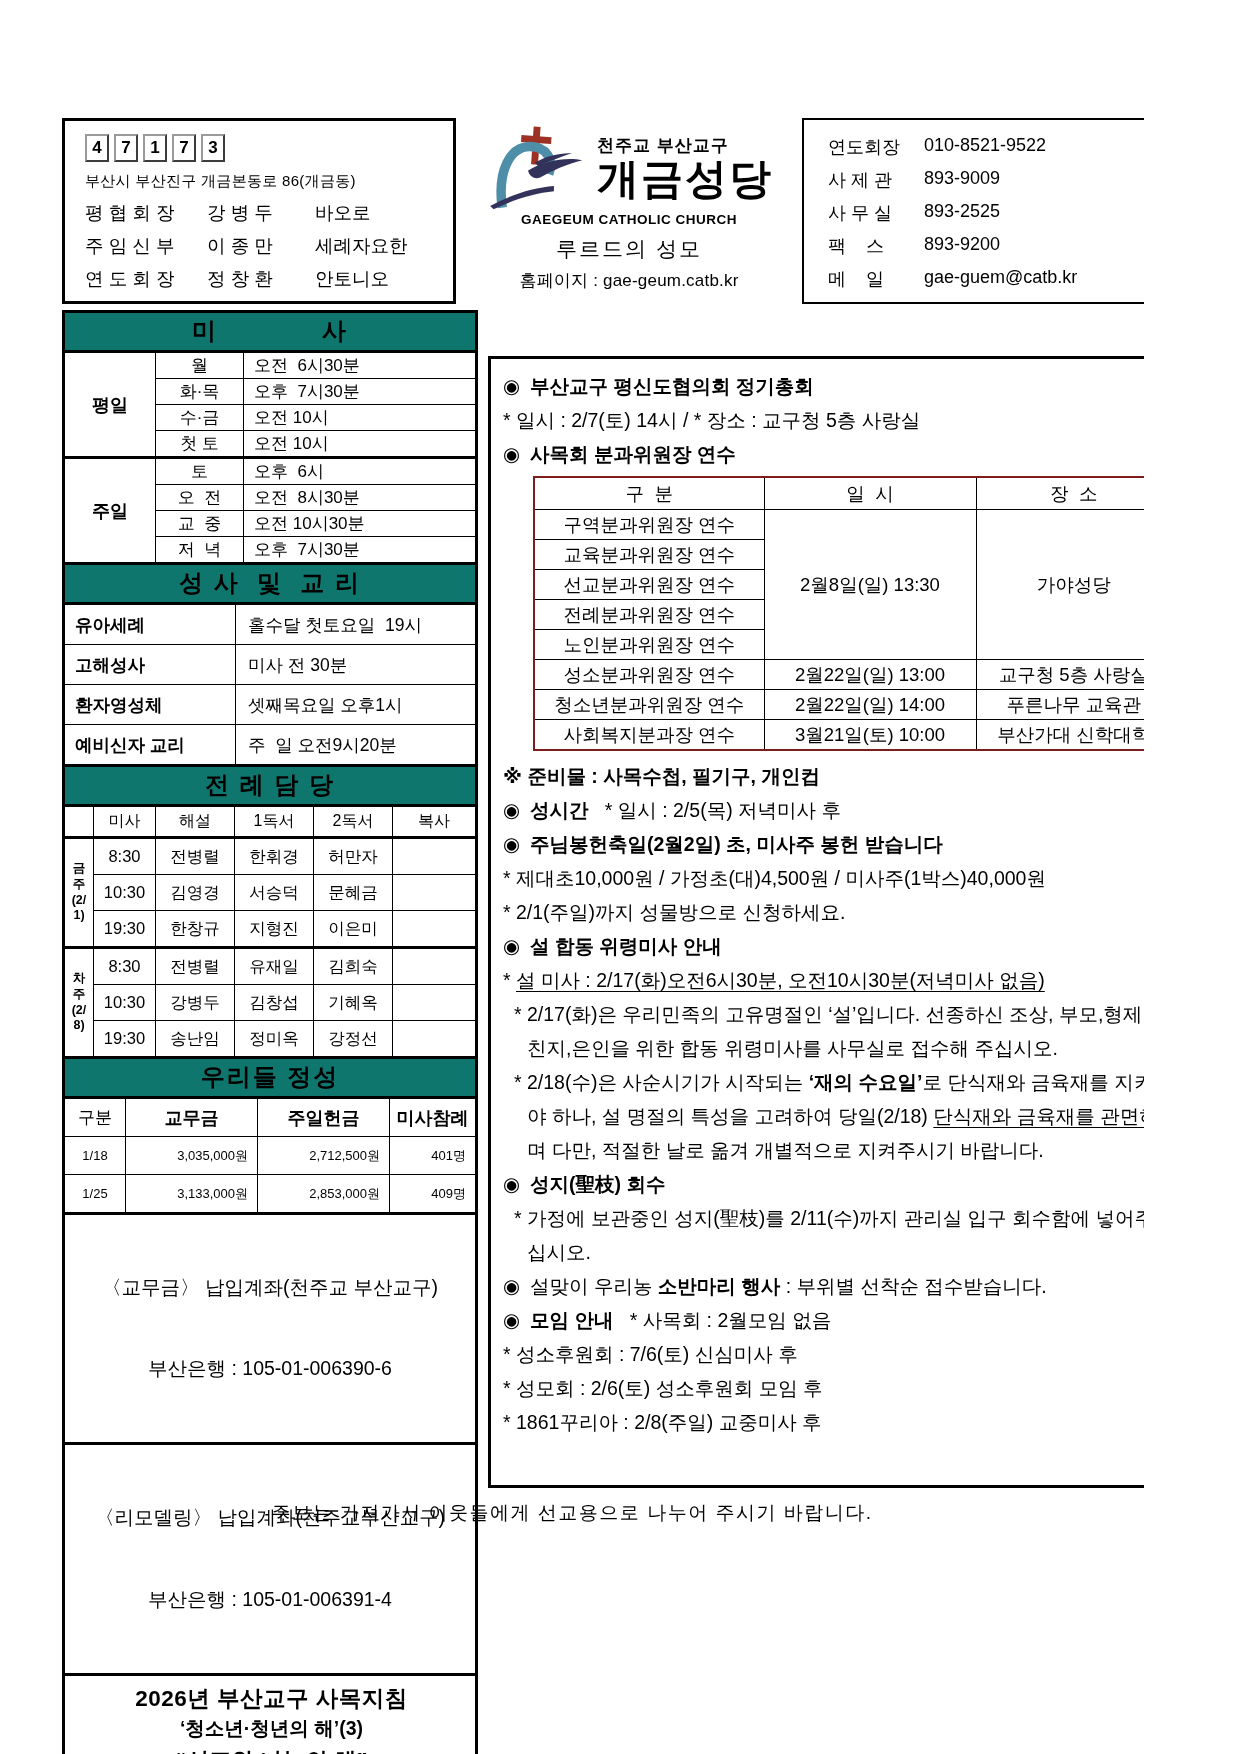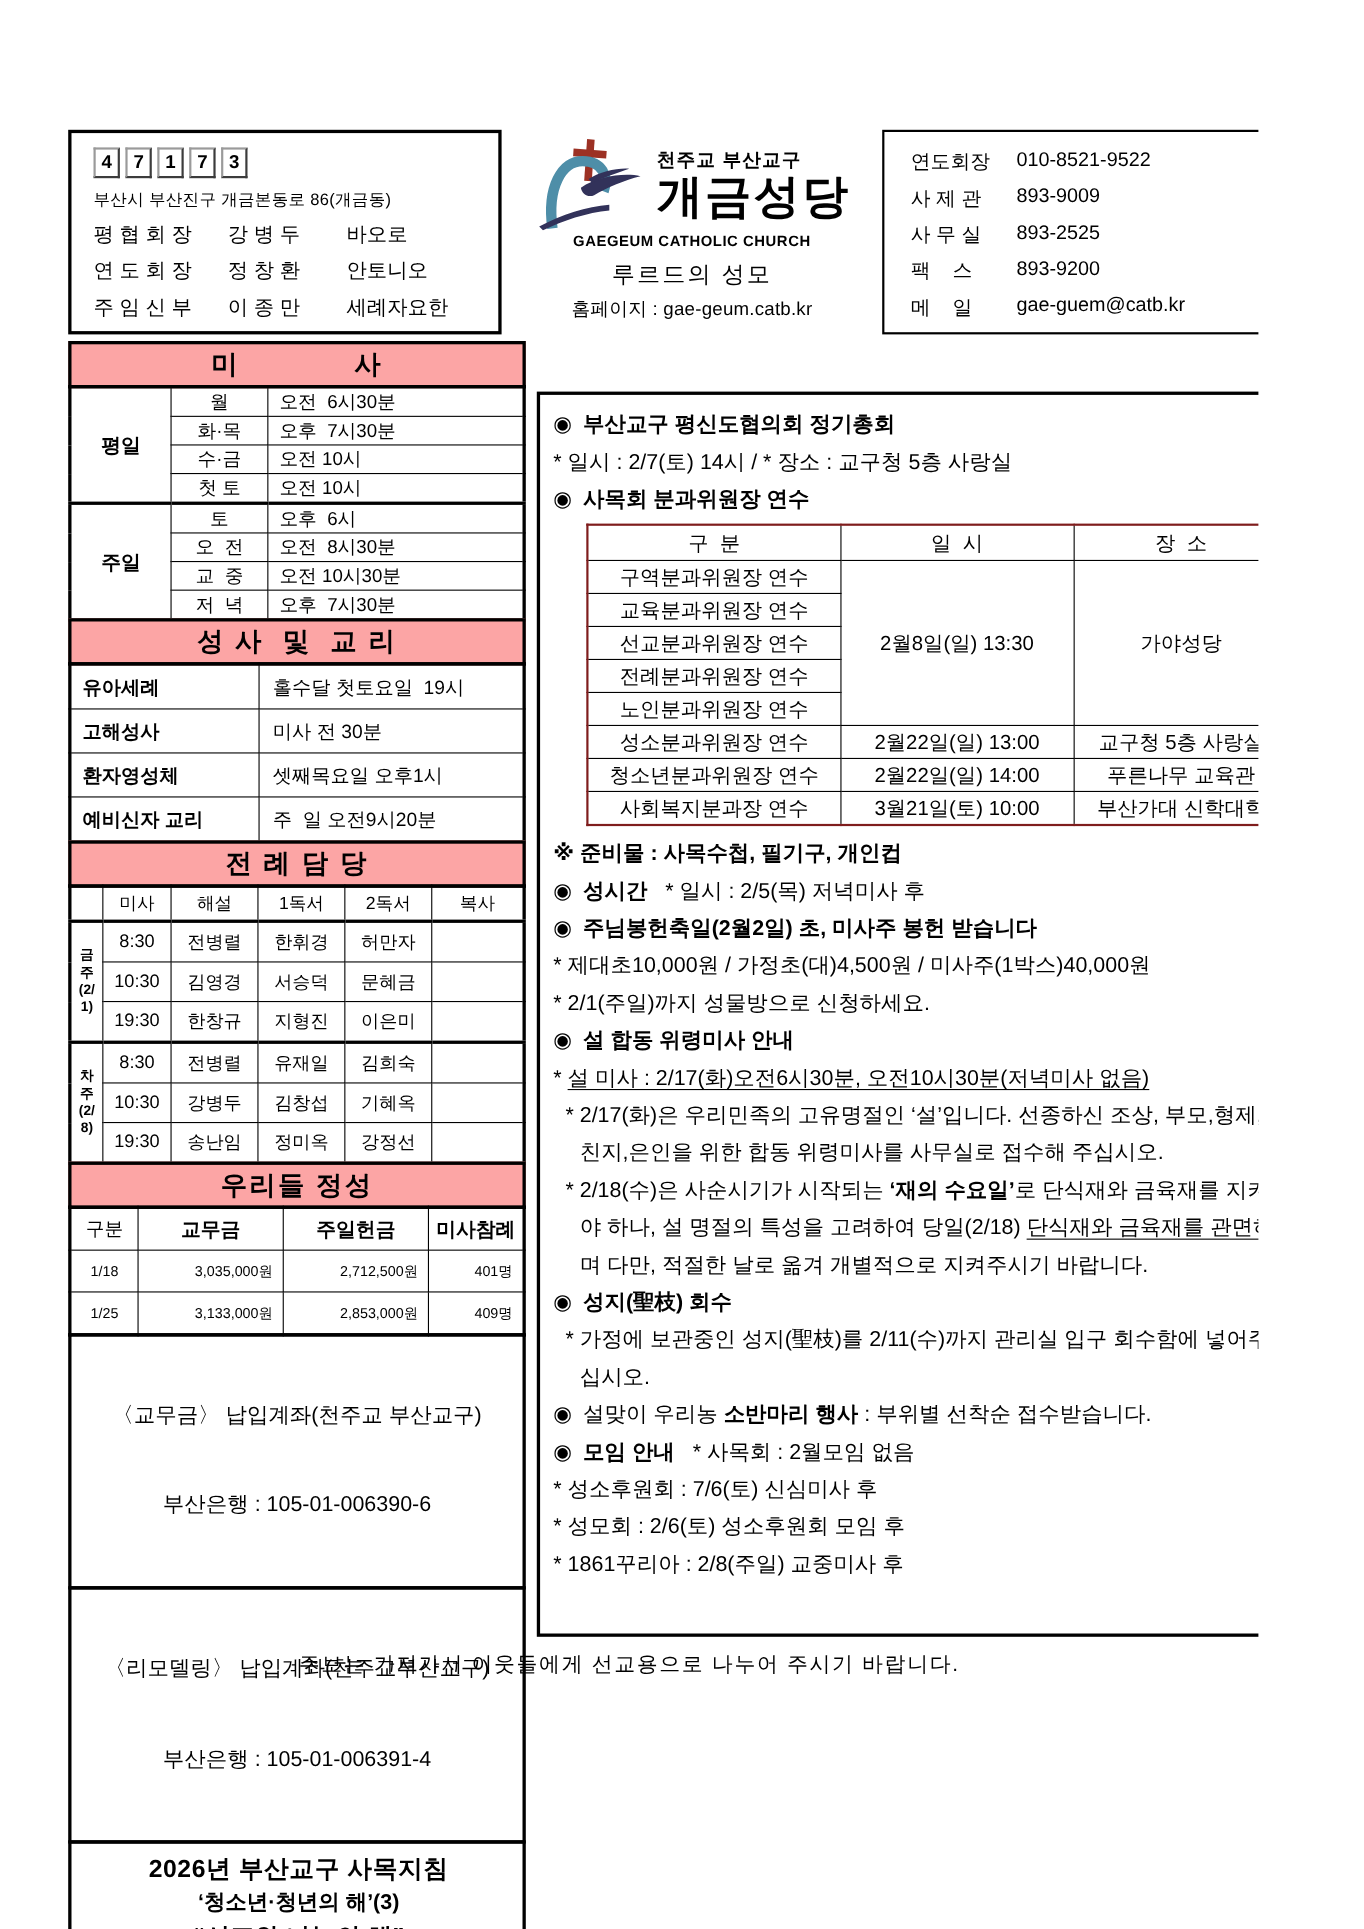--- a/index.html
+++ b/index.html
@@ -25,21 +25,21 @@
   .cname-en{font-size:13.5px;font-weight:bold;letter-spacing:0.5px;margin-top:-2px;}
   .patron{font-size:21px;margin-top:8px;letter-spacing:2px;}
   .homepage{font-size:17px;margin-top:6px;letter-spacing:0.2px;}
   .hdr-right{flex:1;border:2px solid #000;box-sizing:border-box;padding:15px 0 0 24px;}
   .c-row{display:flex;font-size:18px;margin-bottom:9px;white-space:pre;}
   .c-label{width:96px;}
   
   .col-left{position:absolute;left:62px;top:310px;width:416px;}
   .col-left > *{margin-top:-3px;}
   .col-left > *:first-child{margin-top:0;}
-  .bar{border:3px solid #000;background:#fca5a5;text-align:center;font-weight:bold;
+  .bar{border:3px solid #000;background:#0f766e;text-align:center;font-weight:bold;
        font-size:24px;padding:2px 0 3px;white-space:pre;letter-spacing:2px;}
   table.tbl{width:100%;border-collapse:collapse;border:3px solid #000;table-layout:fixed;}
   table.tbl td{border:1px solid #000;overflow:hidden;}
   tr.thick td{border-top:3px solid #000;}
   
   .mass td{height:21px;font-size:17px;}
   .mass .grp{text-align:center;font-weight:bold;font-size:18px;}
   .mass .day{text-align:center;white-space:pre;}
   .mass .time{padding-left:10px;white-space:pre;}
   
@@ -90,28 +90,28 @@
       <div class="postal">
         <span class="pd">4</span><span class="pd">7</span><span class="pd">1</span><span class="pd">7</span><span class="pd">3</span>
       </div>
       <div class="addr">부산시 부산진구 개금본동로 86(개금동)</div>
       <div class="staff">
         <span class="role">평 협 회 장</span>
         <span class="sname">강 병 두</span>
         <span>바오로</span>
       </div>
       <div class="staff">
+        <span class="role">주 임 신 부</span>
+        <span class="sname">이 종 만</span>
+        <span>세례자요한</span>
+      </div>
+      <div class="staff">
         <span class="role">연 도 회 장</span>
         <span class="sname">정 창 환</span>
         <span>안토니오</span>
-      </div>
-      <div class="staff">
-        <span class="role">주 임 신 부</span>
-        <span class="sname">이 종 만</span>
-        <span>세례자요한</span>
       </div>
     </div>
 
     <div class="hdr-mid">
       <div class="logo-row">
         <svg class="logo-svg" viewBox="0 0 130 100">
           <rect x="55" y="2" width="8" height="44" fill="#9c3124" transform="rotate(4 59 24)"></rect>
           <rect x="42" y="13" width="35" height="8" fill="#9c3124" transform="rotate(4 59 17)"></rect>
           <path d="M20 96 C14 52 30 25 52 25 C72 25 80 41 74 57" fill="none" stroke="#4e8ea8" stroke-width="11"></path>
           <path d="M50 53 C68 41 96 37 113 41 C96 45 78 53 64 61 C57 64 51 59 50 53 Z" fill="#32325a"></path>

